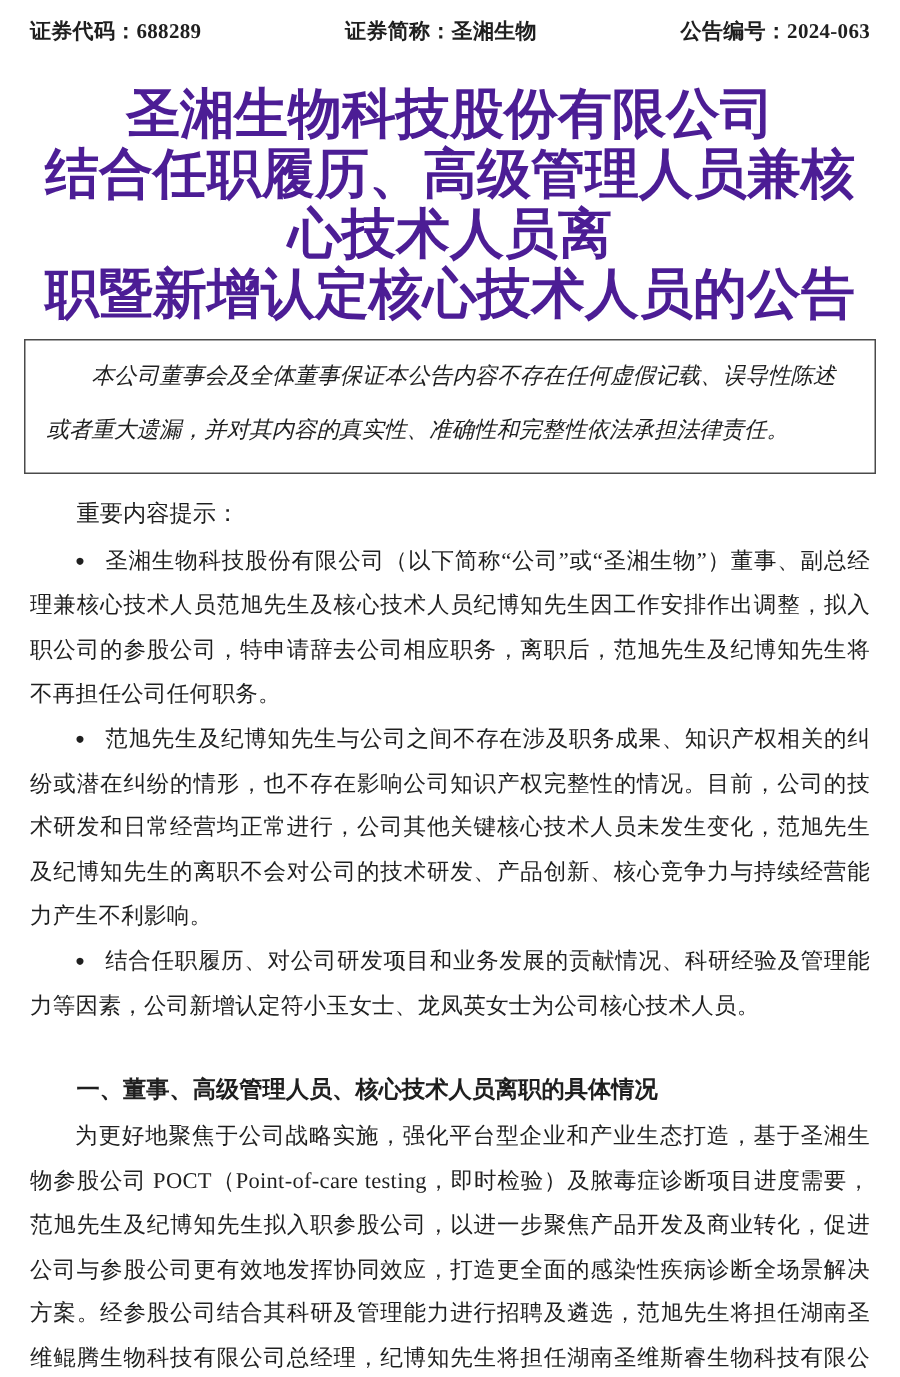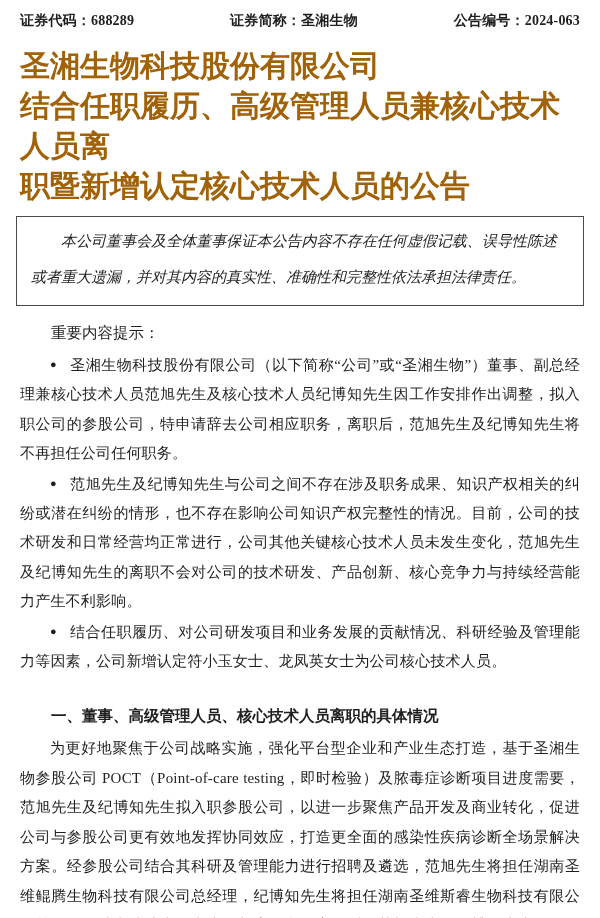--- a/index.html
+++ b/index.html
@@ -22,28 +22,29 @@
     background: #ffffff;
   }
   
   .meta-row {
     display: flex;
     justify-content: space-between;
     align-items: baseline;
     font-size: 14px;
     font-weight: bold;
     letter-spacing: 0.2px;
-    margin-bottom: 16px;
+    margin-bottom: 26px;
   }
   
   .doc-title {
-    color: #a16207;
+    text-align: center;
+    color: #4c1d95;
     font-family: "Liberation Sans", "DejaVu Sans", sans-serif;
     font-weight: bold;
-    font-size: 30px;
+    font-size: 36px;
     line-height: 40px;
     margin: 0 0 10px 0;
   }
   
   .disclaimer-box {
     box-sizing: border-box;
     border: 1px solid #4a4a4a;
     margin: 0 -4px 14px -4px;
     padding: 6px 26px 10px 14px;
   }

